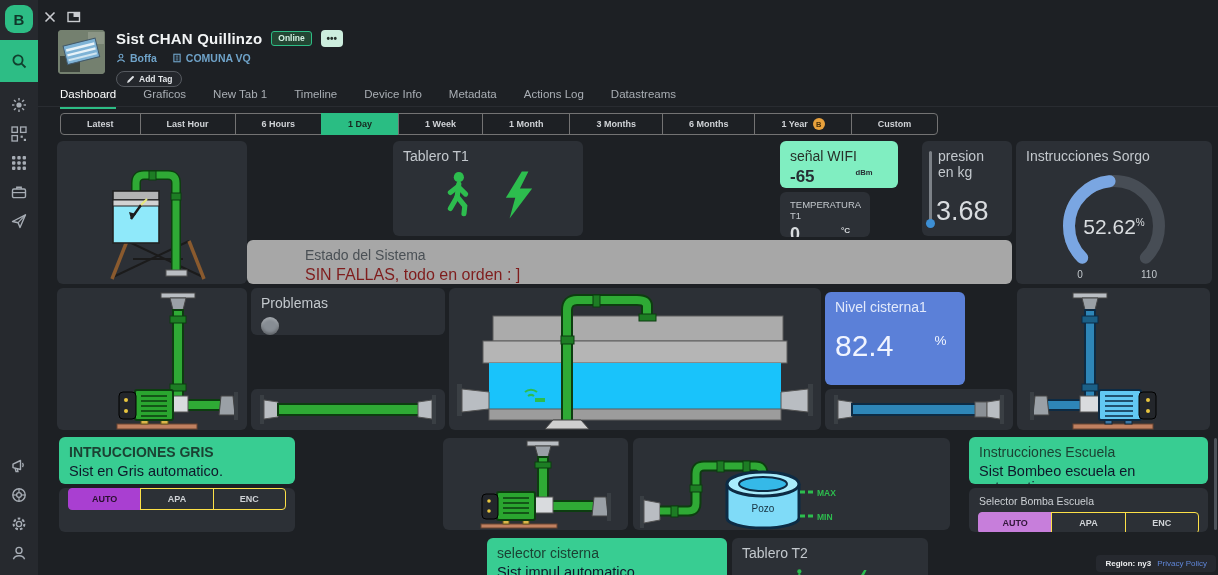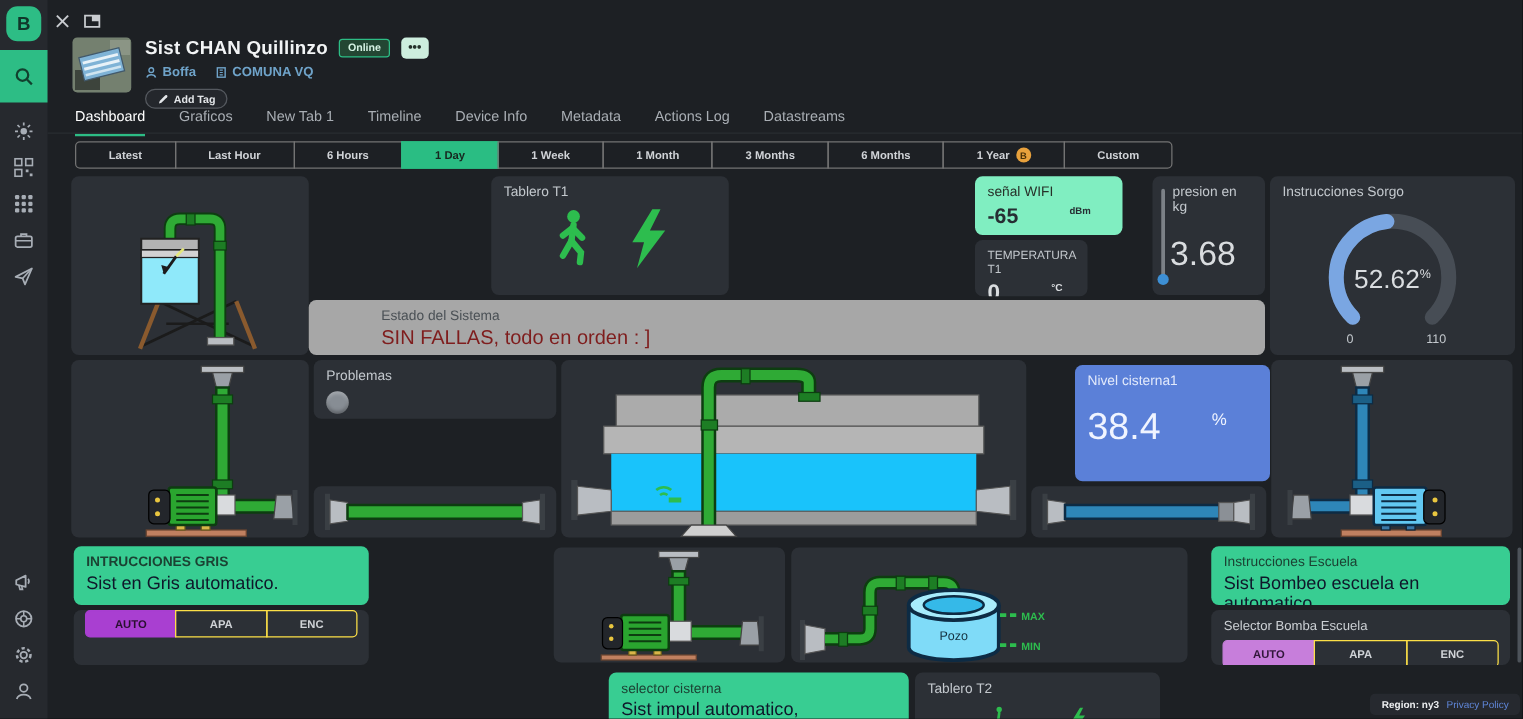--- a/index.html
+++ b/index.html
@@ -39,21 +39,21 @@
   .timebar{position:absolute;left:60px;top:113px;display:flex;}
   .tbtn{font-size:9px;font-weight:bold;color:#d0d3d7;border:1px solid #737373;padding:4px 26px;
         margin-left:-1px;background:transparent;display:flex;align-items:center;gap:5px;cursor:pointer;}
   .tbtn:first-child{border-radius:4px 0 0 4px;margin-left:0;}
   .tbtn:last-child{border-radius:0 4px 4px 0;}
   .tbtn.active{background:#2abd83;border-color:#2abd83;color:#17271f;}
   .tbadge{width:12px;height:12px;border-radius:50%;background:#e8a13c;color:#4a3108;font-size:7.5px;
           font-weight:bold;display:flex;align-items:center;justify-content:center;}
   
   .widget{position:absolute;background:#2c3036;border-radius:6px;box-sizing:border-box;overflow:hidden;}
-  .wtitle{font-size:11px;color:#c3c8cd;padding:7px 10px 0;}
+  .wtitle{font-size:14px;color:#c3c8cd;padding:7px 10px 0;}
   .wvalue{padding:3px 10px;color:#d9dcdf;}
   .sup{font-size:.45em;vertical-align:super;padding-left:41px;}
   .widget.green{background:#38cd92;}
   .widget.green .wtitle{color:#1b4233;}
   .widget.green .wvalue{color:#0f172a;font-size:14.5px;}
   .widget.mint{background:#80eec1;}
   .widget.mint .wtitle{color:#273029;}
   .widget.mint .wvalue{color:#262e33;font-size:17px;font-weight:bold;}
   .widget.blue-card{background:#5b80d8;}
   .widget.blue-card .wtitle{color:#e2e9fb;}
@@ -417,24 +417,24 @@
       <rect x="190" y="26" width="17" height="7" fill="#1d7d24" stroke="#0d3d10"></rect>
       <polygon points="104,132 132,132 140,141 96,141" fill="#cfcfcf" stroke="#444"></polygon>
       <g stroke="#2dbd4e" stroke-width="2" fill="none">
         <path d="M76 104 a9 9 0 0 1 12 0"></path>
           <path d="M79 108 a5 5 0 0 1 6 0"></path>
       </g>
       <rect x="86" y="110" width="10" height="4" fill="#2dbd4e"></rect>
     </svg>
   </section>
 
-  <section class="widget blue-card" style="left:860px;top:292px;width:156px;height:93px">
+  <section class="widget blue-card" style="left:825px;top:292px;width:140px;height:93px">
     <div class="wtitle">Nivel cisterna1</div>
     <div class="wvalue">
-      <span>38.4</span><span class="sup">%</span>
+      <span>82.4</span><span class="sup">%</span>
     </div>
   </section>
 
   <section class="widget" style="left:825px;top:389px;width:188px;height:41px">
     <svg width="188" height="41" viewBox="0 0 188 41">
       <rect x="9" y="6" width="4" height="29" fill="#3a3f44"></rect>
       <polygon points="13,11 27,13 27,28 13,30" fill="#b9bdc2" stroke="#555"></polygon>
       <rect x="27" y="15" width="135" height="11" fill="#2e86b8" stroke="#0d2b44" stroke-width="2"></rect>
       <rect x="150" y="13" width="12" height="15" fill="#8b9096" stroke="#555"></rect>
       <polygon points="175,11 162,13 162,28 175,30" fill="#b9bdc2" stroke="#555"></polygon>

